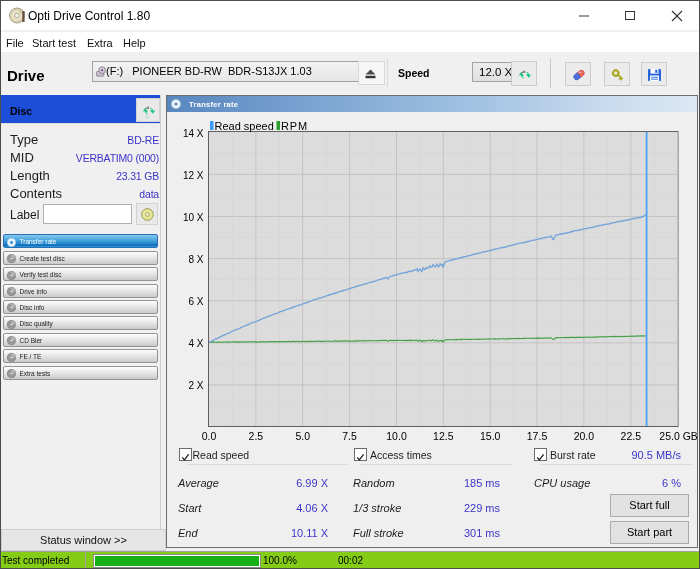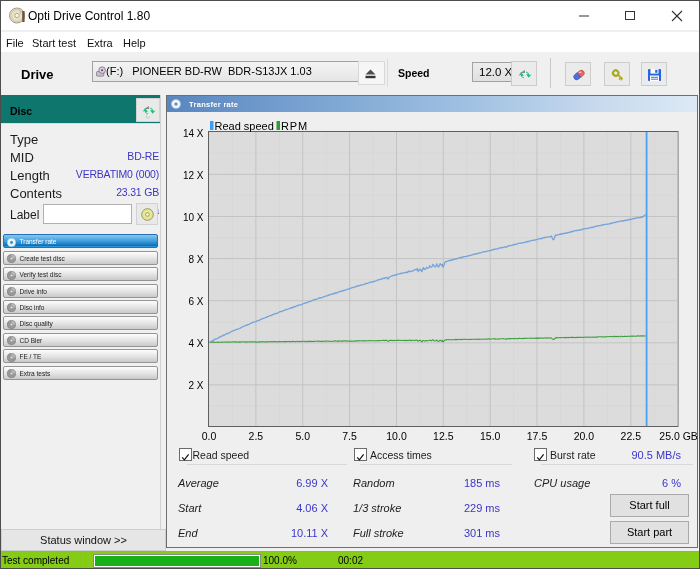--- a/index.html
+++ b/index.html
@@ -14,21 +14,21 @@
   #toolbar { left:1px; top:52px; width:698px; height:42px; background:#f0f0f0; }
   .tbtn { position:absolute; background:#ebebeb; border:1px solid #cccccc; }
   .combo { position:absolute; background:#e9e9e9; border:1px solid #a2a2a2; font-size:11px; color:#000;margin-left:28px; }
   .blab { position:absolute; font-weight:bold; color:#000; }
   #lpanel { left:1px; top:95px; width:160px; height:456px; background:#f0f0f0; border-right:1px solid #d0d0d0; }
   .litem { position:absolute; left:2px; width:155px; height:14px; border:1px solid #949494; border-radius:2px;
            background:linear-gradient(#fdfdfd,#e3e3e3 55%,#c9c9c9); font-size:6.5px; color:#1a1a1a; }
   .litem .txt { position:absolute; left:15.5px; top:3px; }
   .litem.sel { background:linear-gradient(#86c8ee,#3ea0dc 50%,#0f68b8 92%,#45c8f5); border-color:#2a6db4; color:#fff; }
   .drow { position:absolute; font-size:13px; color:#1c1c1c; left:9px; }
-  .dval { position:absolute; font-size:10.5px; letter-spacing:-0.2px; color:#3b35c8; right:1px; text-align:right;margin-top:16px; }
+  .dval { position:absolute; font-size:10.5px; letter-spacing:-0.2px; color:#3b35c8; right:1px; text-align:right; }
   #cpanel { left:166px; top:95px; width:532px; height:453px; background:#efefef; border:1px solid #6e6e6e; }
   #ctitle { position:absolute; left:0; top:0; width:530px; height:16px; background:linear-gradient(90deg, #5886bf 0%, #7ba4d2 28%, #a2c2e2 58%, #c8daee 82%, #dce9f5 100%); }
   #ctitle span { position:absolute; left:22px; top:4px; font-size:7.5px; font-weight:bold; color:#fff; letter-spacing:0.3px; }
   .statlab { position:absolute; font-size:11px; color:#1c1c1c;font-style:italic; }
   .statval { position:absolute; font-size:11px; color:#3b35c8; text-align:right; }
   .cblab { position:absolute; font-size:10.5px; color:#1c1c1c; }
   .cbx { position:absolute; width:13px; height:13px; background:#fff; border:1px solid #6b6b6b; }
   .cline { position:absolute; height:1px; background:#d9d9d9; }
   .pbtn { position:absolute; left:443px; width:79px; height:23px; background:#e1e1e1; border:1px solid #aaaaaa;
           font-size:11px; color:#000; text-align:center; line-height:21px; }
@@ -56,21 +56,21 @@
 </div>
 
 <div class="abs" id="menubar">
   <span style="left:5px">File</span>
   <span style="left:31px">Start test</span>
   <span style="left:86px">Extra</span>
   <span style="left:122px">Help</span>
 </div>
 
 <div class="abs" id="toolbar">
-  <span class="blab" style="left:20px;top:15px;font-size:13px">Drive</span>
+  <span class="blab" style="left:6px;top:15px;font-size:15px">Drive</span>
   <div class="combo" style="left:63px;top:9px;width:290px;height:21px;background:linear-gradient(#f3f3f3,#e6e6e6)">
     <svg class="abs" style="left:3px;top:4px" width="11" height="12" viewBox="0 0 12 12">
       <rect x="0.5" y="5.5" width="8" height="5" rx="1" fill="#c9c2cf" stroke="#6a5f72" stroke-width="0.7"></rect>
       <circle cx="6.7" cy="4" r="3.6" fill="#d8d2dc" stroke="#5f5668" stroke-width="0.7"></circle>
       <circle cx="6.7" cy="4" r="1.1" fill="#6a2d84"></circle>
     </svg>
     <span class="abs" style="left:13px;top:3px">(F:)&nbsp;&nbsp;&nbsp;PIONEER BD-RW&nbsp; BDR-S13JX 1.03</span>
     <svg class="abs" style="left:278px;top:7px" width="10" height="8">
         <path d="M1 1.5 L5 5.5 L9 1.5" fill="none" stroke="#444" stroke-width="1.1"></path>
       </svg>
@@ -122,21 +122,21 @@
       <rect x="3.5" y="1" width="8" height="4.6" fill="#fff"></rect>
       <rect x="8.2" y="1.8" width="2.2" height="3" fill="#2864dc"></rect>
       <rect x="3" y="7.5" width="9" height="5.5" fill="#fff"></rect>
       <line x1="4" y1="9.3" x2="11" y2="9.3" stroke="#2864dc" stroke-width="0.9"></line>
       <line x1="4" y1="11.2" x2="11" y2="11.2" stroke="#2864dc" stroke-width="0.9"></line>
     </svg>
   </div>
 </div>
 
 <div class="abs" id="lpanel">
-  <div class="abs" style="left:0;top:0;width:159px;height:29px;border-bottom:1px solid #dcdcdc;background:#0f766e">
+  <div class="abs" style="left:0;top:0;width:159px;height:29px;border-bottom:1px solid #dcdcdc;background:#1d4ed8">
     <span class="abs" style="left:9px;top:10px;font-weight:bold;font-size:10.5px;color:#000">Disc</span>
     <div class="abs" style="left:135px;top:3px;width:24px;height:24px;background:#e9e9e9;border:1px solid #d2d2d2">
       <svg class="abs" style="left:4px;top:4px" width="16" height="16" viewBox="0 0 16 16">
         <path d="M3 6 L8 6 L8 3 Z" fill="#8a8a8a"></path>
         <path d="M9 4.5 a4.5 4.5 0 0 1 3.5 3.5 l2 -0.5 l-2.8 3.2 l-2.6 -3.4 l1.9 -0.3 a3 3 0 0 0 -2 -1.6 Z" fill="#18c47e"></path>
         <path d="M7 11.5 a4.5 4.5 0 0 1 -3.5 -3.5 l-2 0.5 l2.8 -3.2 l2.6 3.4 l-1.9 0.3 a3 3 0 0 0 2 1.6 Z" fill="#18c47e"></path>
         <path d="M6 12 q-1.5 2.5 0.5 3 q2 0.5 2 -1.5" fill="none" stroke="#9adbbd" stroke-width="1.2" opacity="0.7"></path>
       </svg>
     </div>
   </div>

